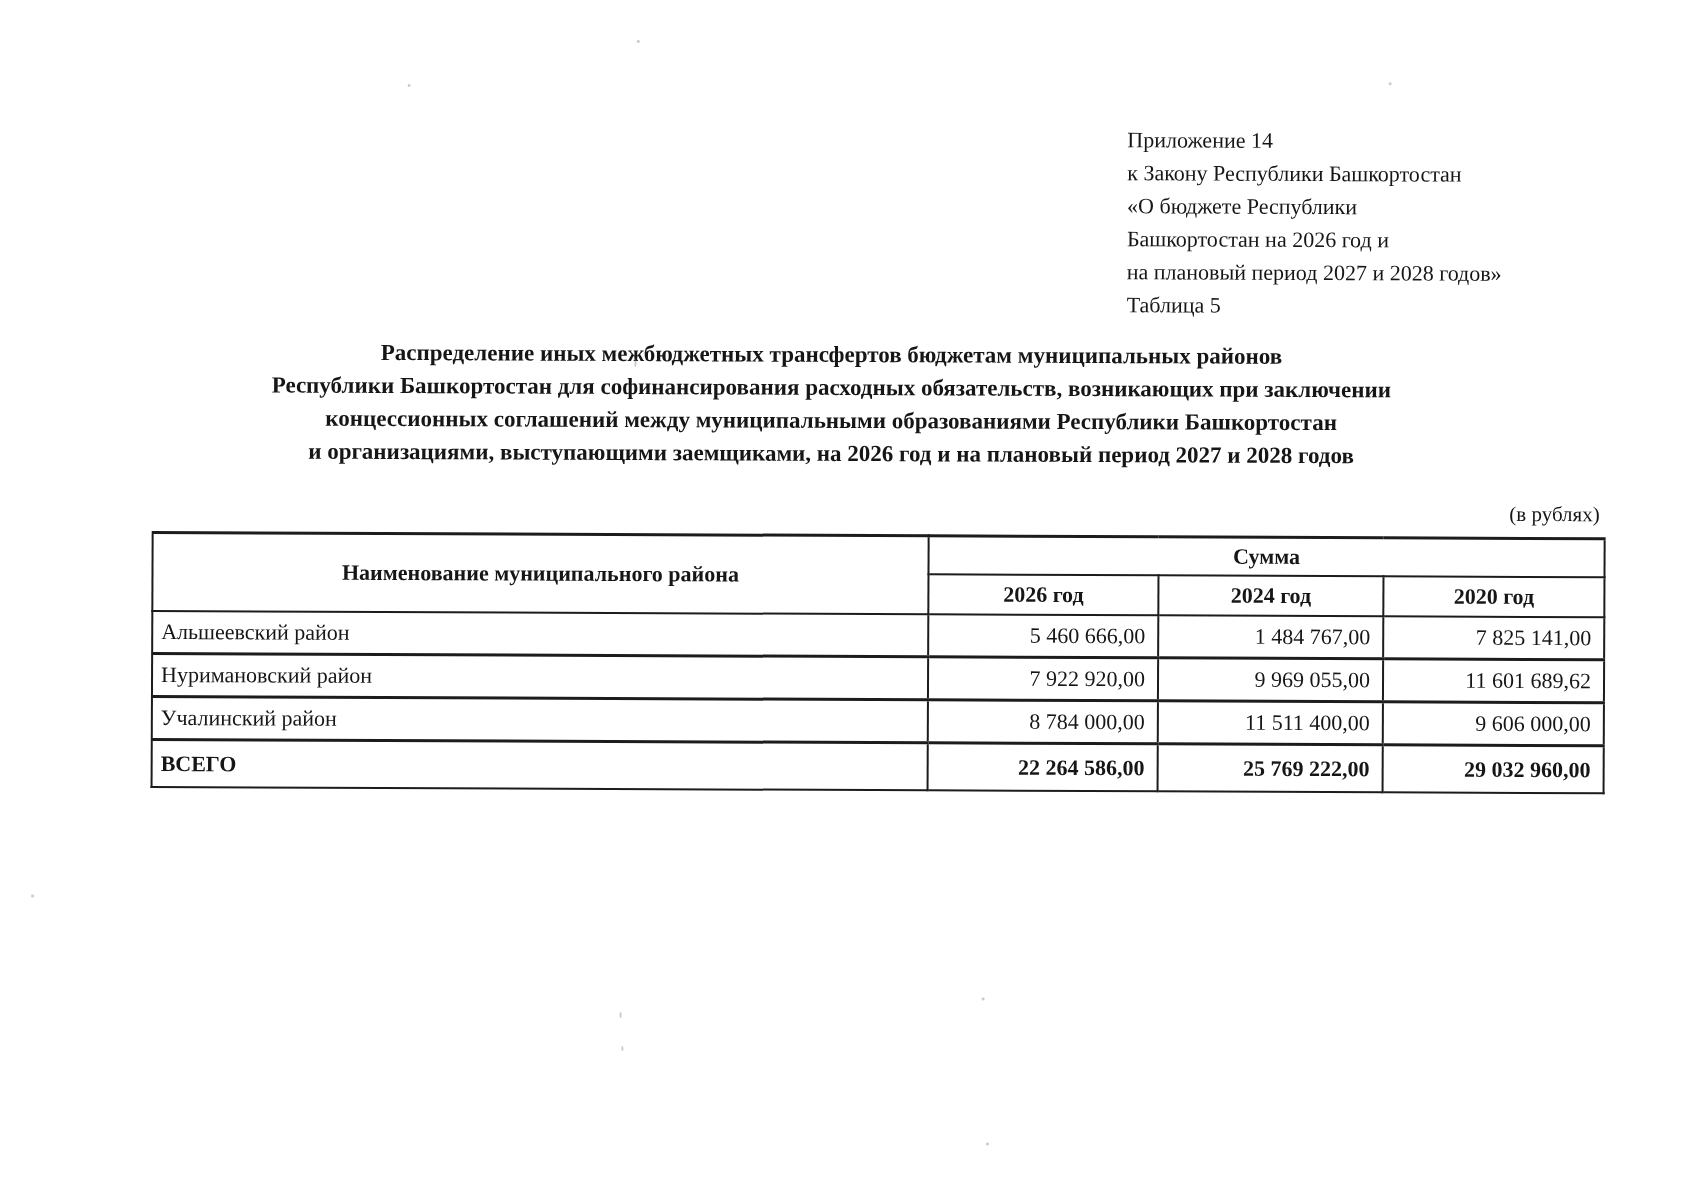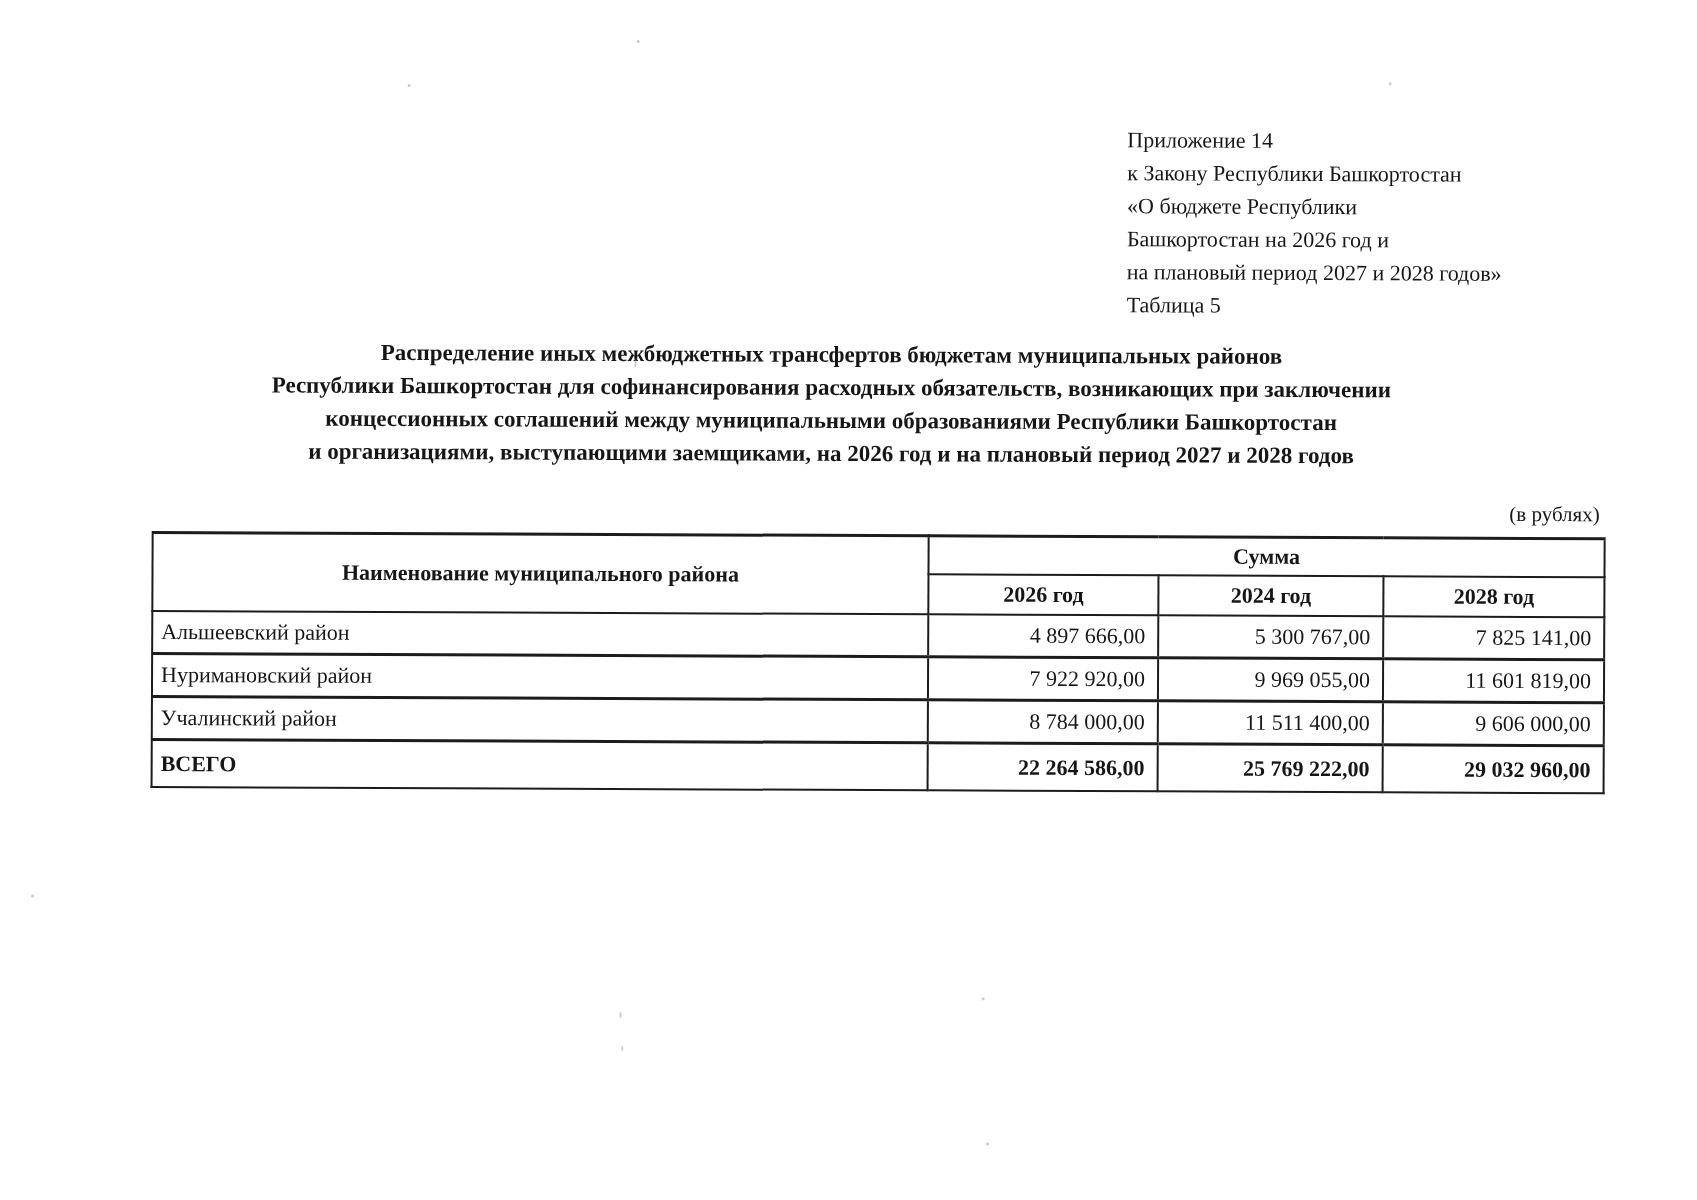--- a/index.html
+++ b/index.html
@@ -121,35 +121,35 @@
       <col style="width:221px">
     </colgroup>
     <thead>
       <tr>
         <th rowspan="2">Наименование муниципального района</th>
         <th colspan="3" class="sum-header">Сумма</th>
       </tr>
       <tr class="years-row">
         <th>2026 год</th>
         <th>2024 год</th>
-        <th>2028 год</th>
+        <th>2020 год</th>
       </tr>
     </thead>
     <tbody>
       <tr class="data-row">
         <td class="name-cell">Альшеевский район</td>
-        <td class="num-cell">4 897 666,00</td>
-        <td class="num-cell">5 300 767,00</td>
+        <td class="num-cell">5 460 666,00</td>
+        <td class="num-cell">1 484 767,00</td>
         <td class="num-cell">7 825 141,00</td>
       </tr>
       <tr class="data-row">
         <td class="name-cell">Нуримановский район</td>
         <td class="num-cell">7 922 920,00</td>
         <td class="num-cell">9 969 055,00</td>
-        <td class="num-cell">11 601 819,00</td>
+        <td class="num-cell">11 601 689,62</td>
       </tr>
       <tr class="data-row">
         <td class="name-cell">Учалинский район</td>
         <td class="num-cell">8 784 000,00</td>
         <td class="num-cell">11 511 400,00</td>
         <td class="num-cell">9 606 000,00</td>
       </tr>
       <tr class="total-row">
         <td class="name-cell">ВСЕГО</td>
         <td class="num-cell">22 264 586,00</td>

